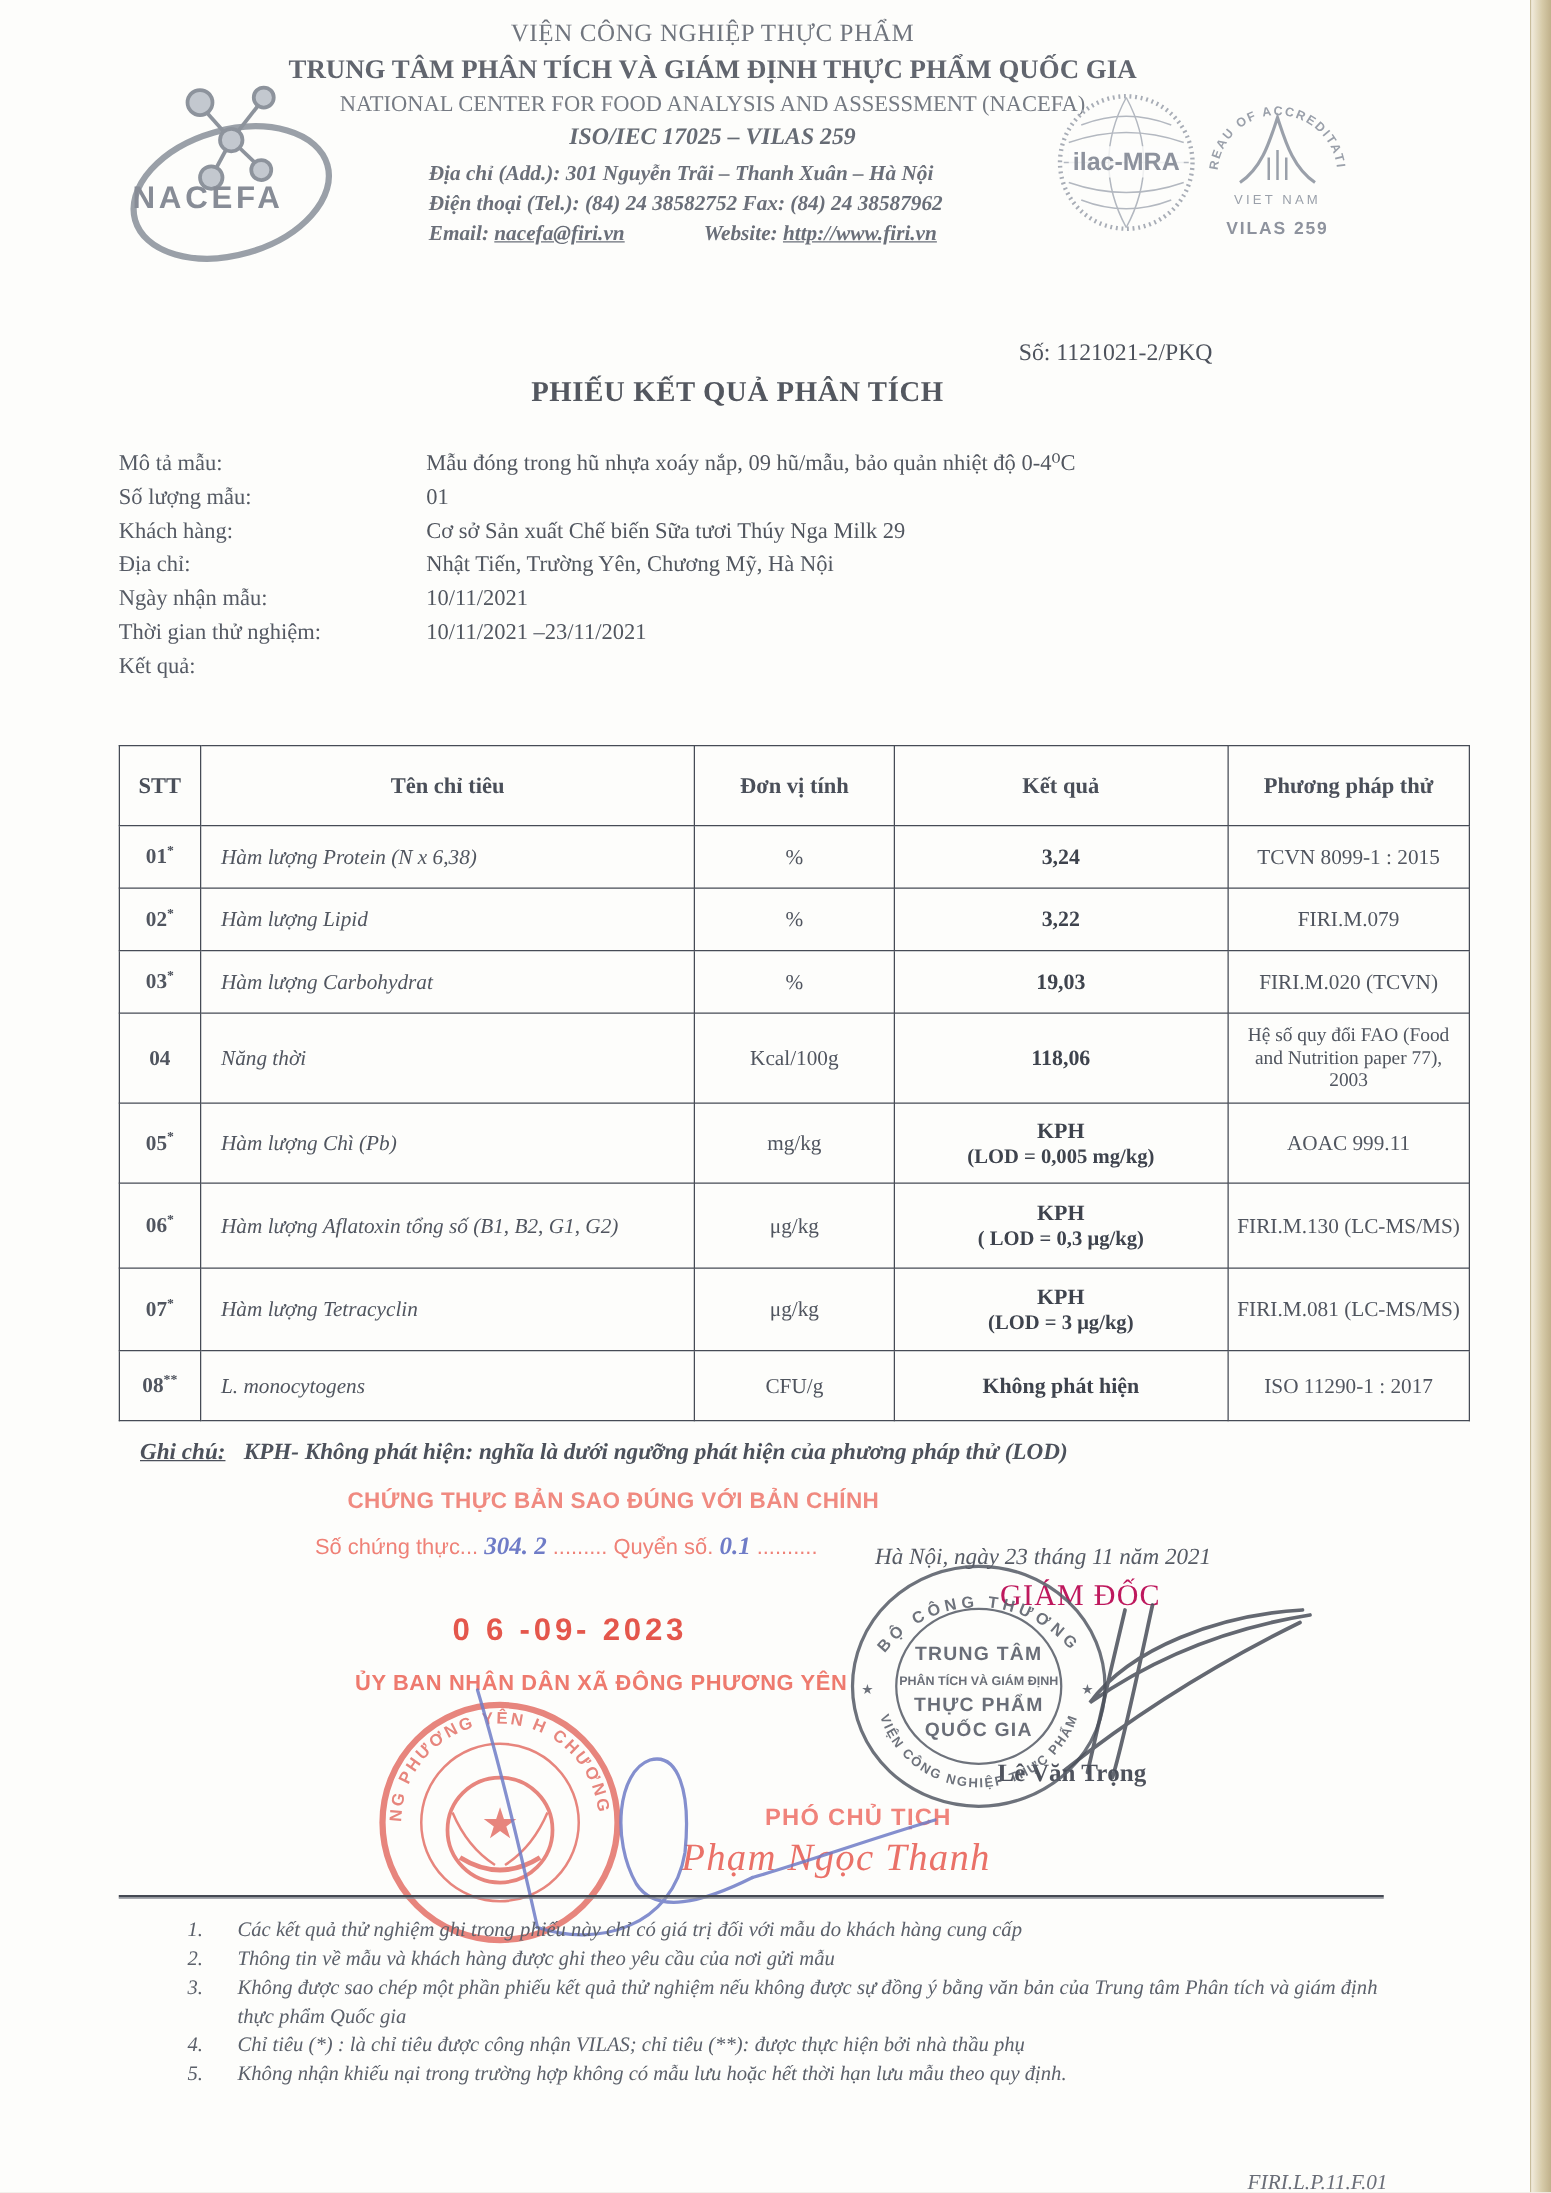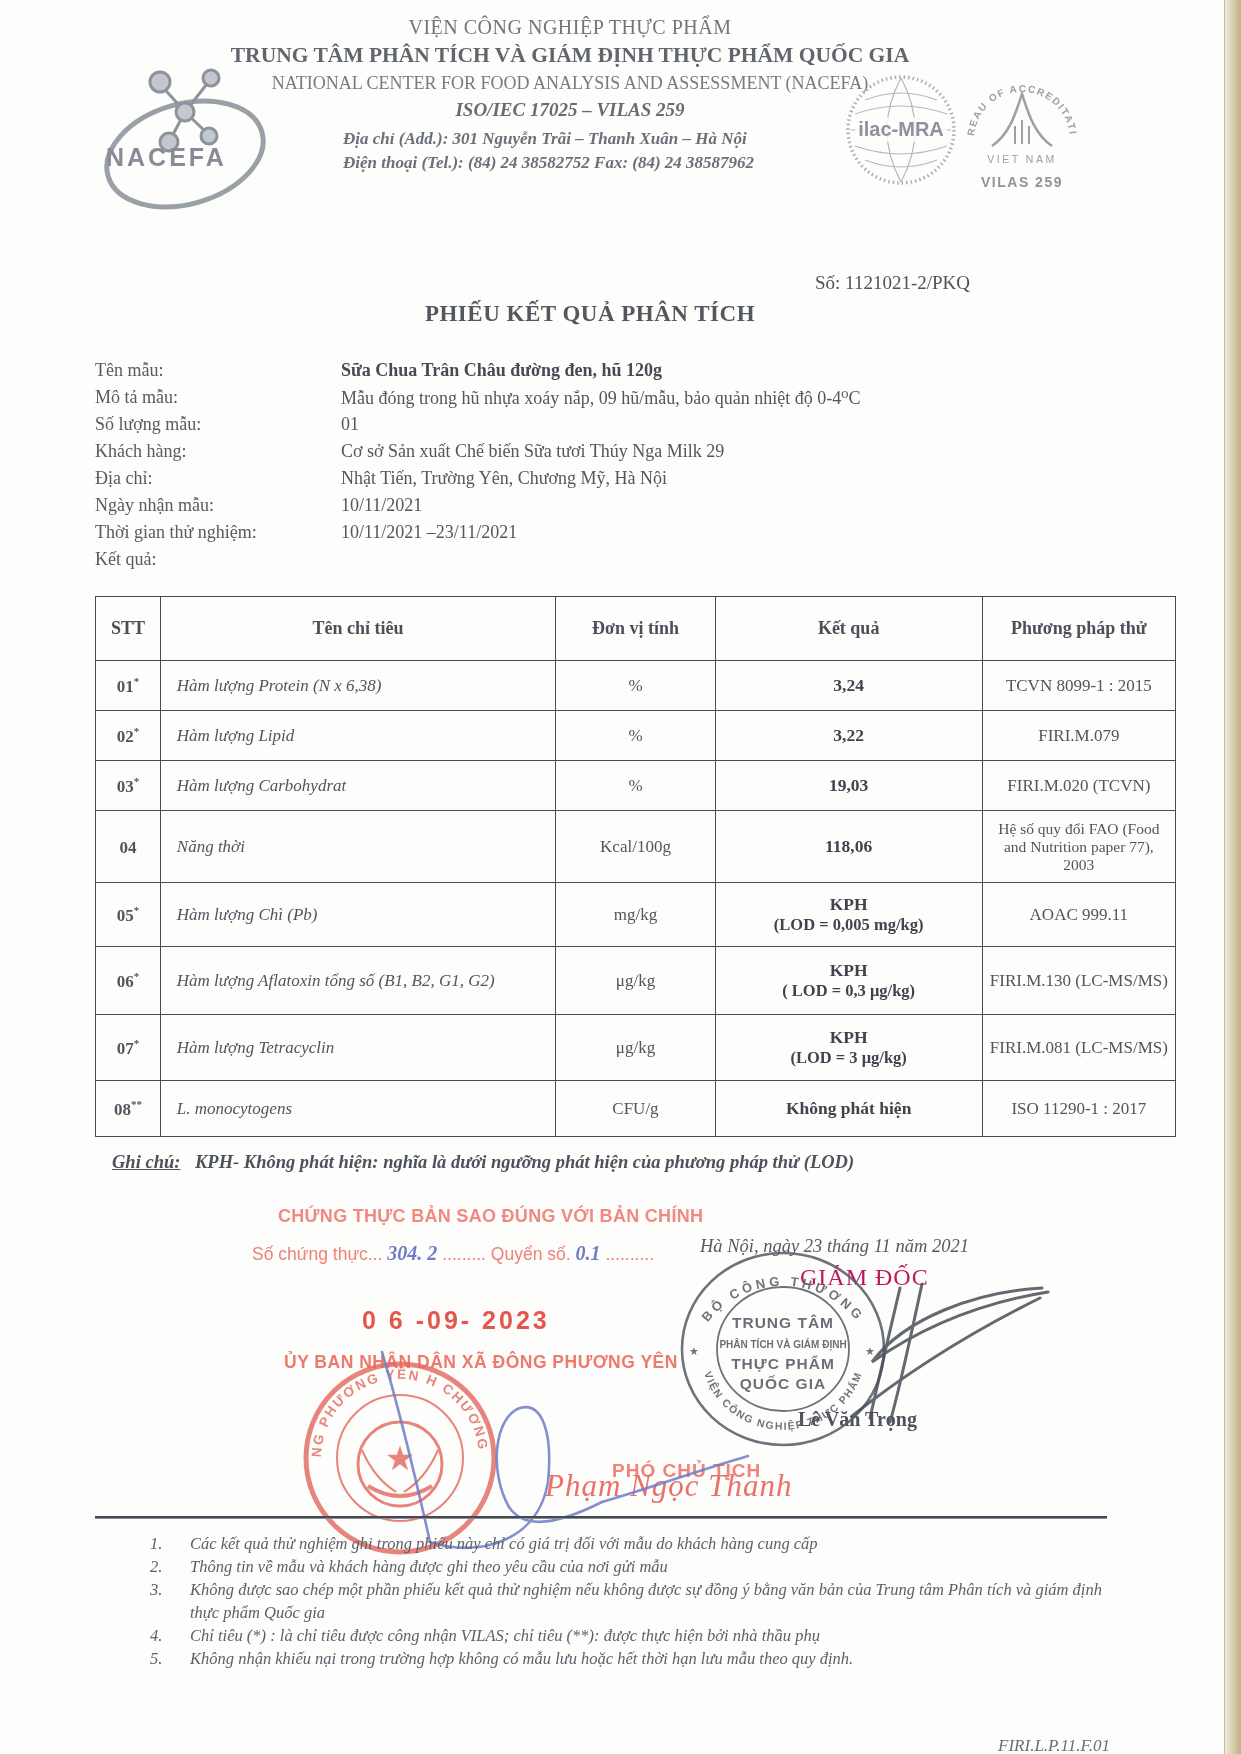--- a/index.html
+++ b/index.html
@@ -58,21 +58,21 @@
   .ghichu .lbl { text-decoration:underline; margin-right:10px; }
   
   .place-date { position:absolute; left:700px; top:1236px; font-size:18.5px; font-style:italic;
                 color:#565b65; }
   .sign-title { position:absolute; left:800px; top:1264px; font-size:24px; font-weight:normal;
                 letter-spacing:1px; color:#be185d; }
   .sign-name { position:absolute; left:798px; top:1408px; font-size:20px; font-weight:bold;
                color:#4e525c; }
   .stamp-black { position:absolute; left:676px; top:1248px; opacity:.88; }
   
-  .red-sans { font-family:"Liberation Sans","DejaVu Sans",sans-serif;margin-top:16px; }
+  .red-sans { font-family:"Liberation Sans","DejaVu Sans",sans-serif; }
   .cert-line { position:absolute; left:278px; top:1190px; font-size:18px; font-weight:bold;
                color:#f08a80; letter-spacing:.3px; }
   .ref-line { position:absolute; left:252px; top:1226px; font-size:17.5px; color:#ef8177; }
   .ref-line .hand { font-family:"Liberation Serif",serif; font-style:italic; font-size:20px;
                     color:#6f7cc7; font-weight:bold; }
   .date-stamp { position:absolute; left:362px; top:1290px; font-size:25px; font-weight:bold;
                 color:#e4574c; letter-spacing:3px; }
   .committee { position:absolute; left:284px; top:1336px; font-size:17.5px; font-weight:bold;
                color:#ee7a6e; letter-spacing:.5px; }
   .vice-title { position:absolute; left:612px; top:1444px; font-size:19px; font-weight:bold;
@@ -99,20 +99,27 @@
   <div class="scan-edge"></div>
 
   <div class="hdr-center hdr-l1">VIỆN CÔNG NGHIỆP THỰC PHẨM</div>
   <div class="hdr-center hdr-l2">TRUNG TÂM PHÂN TÍCH VÀ GIÁM ĐỊNH THỰC PHẨM QUỐC GIA</div>
   <div class="hdr-center hdr-l3">NATIONAL CENTER FOR FOOD ANALYSIS AND ASSESSMENT (NACEFA)</div>
   <div class="hdr-center hdr-l4">ISO/IEC 17025 – VILAS 259</div>
 
   <div class="hdr-contact">
     <div>Địa chỉ (Add.): 301 Nguyễn Trãi – Thanh Xuân – Hà Nội</div>
     <div>Điện thoại (Tel.): (84) 24 38582752  Fax: (84) 24 38587962</div>
+    <div>
+      <span>Email:</span>
+      <span class="u">nacefa@firi.vn</span>
+      <span class="gap"></span>
+      <span>Website:</span>
+      <span class="u">http://www.firi.vn</span>
+    </div>
   </div>
 
   <svg class="logo-nacefa" width="195" height="148" viewBox="0 0 195 148">
     <ellipse cx="97" cy="88" rx="80" ry="50" fill="none" stroke="#9aa0a8" stroke-width="5" transform="rotate(-16 97 88)"></ellipse>
     <g stroke="#8d939c" stroke-width="3" fill="#c3c8cf">
       <line x1="97" y1="46" x2="72" y2="18"></line>
       <line x1="97" y1="46" x2="122" y2="14"></line>
       <line x1="97" y1="46" x2="82" y2="74"></line>
       <line x1="97" y1="46" x2="120" y2="68"></line>
       <circle cx="97" cy="46" r="9"></circle>
@@ -153,24 +160,20 @@
       <line x1="77" y1="66" x2="77" y2="84"></line>
     </g>
     <text x="70" y="103" text-anchor="middle" font-size="10.5" letter-spacing="2.5" fill="#9aa0aa">VIET NAM</text>
     <text x="70" y="127" text-anchor="middle" font-size="14" font-weight="bold" letter-spacing="1.5" fill="#8e939e">VILAS 259</text>
   </svg>
 
   <div class="doc-number">Số: 1121021-2/PKQ</div>
   <div class="doc-title">PHIẾU KẾT QUẢ PHÂN TÍCH</div>
 
   <div class="info">
-    <div class="info-row">
-      <div class="info-label">Tên mẫu:</div>
-      <div class="info-value bold">Sữa Chua Trân Châu đường đen, hũ 120g</div>
-    </div>
     <div class="info-row">
       <div class="info-label">Mô tả mẫu:</div>
       <div class="info-value">Mẫu đóng trong hũ nhựa xoáy nắp, 09 hũ/mẫu, bảo quản nhiệt độ 0-4⁰C</div>
     </div>
     <div class="info-row">
       <div class="info-label">Số lượng mẫu:</div>
       <div class="info-value">01</div>
     </div>
     <div class="info-row">
       <div class="info-label">Khách hàng:</div>

